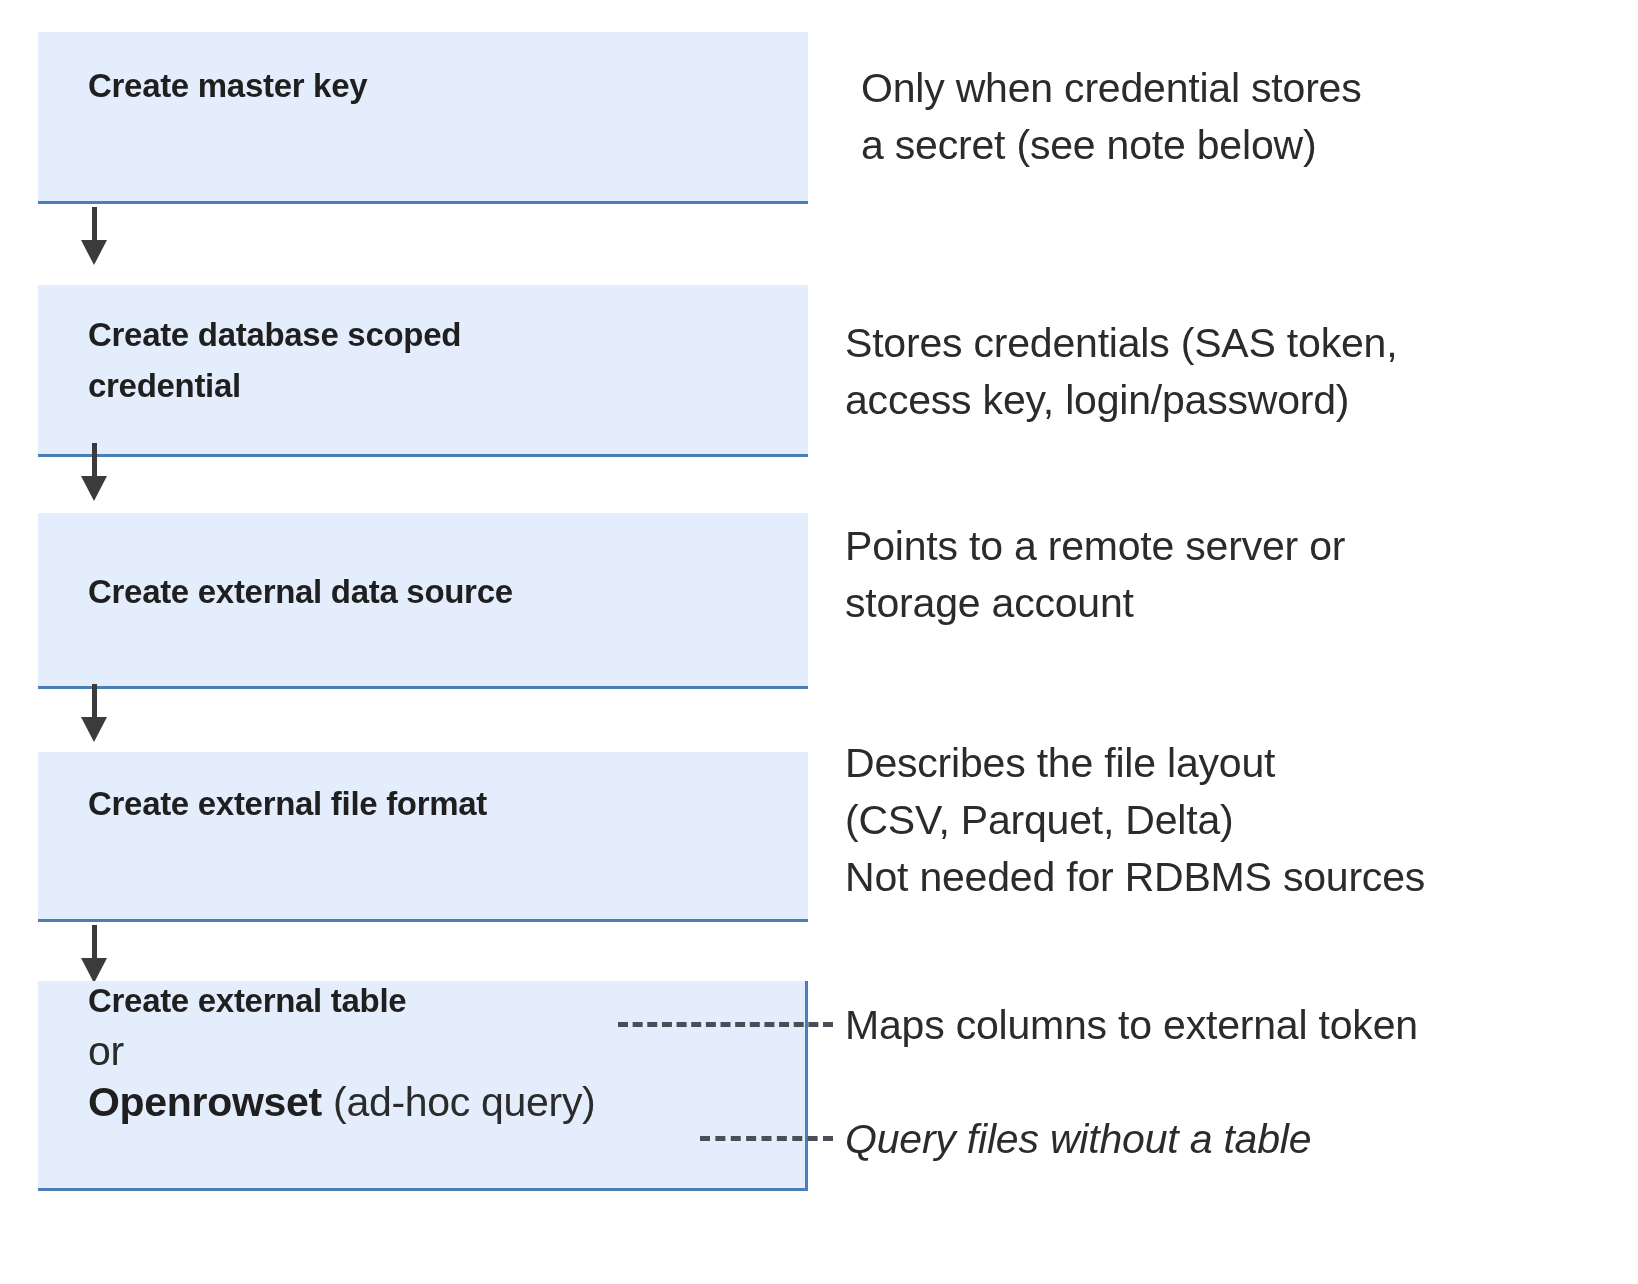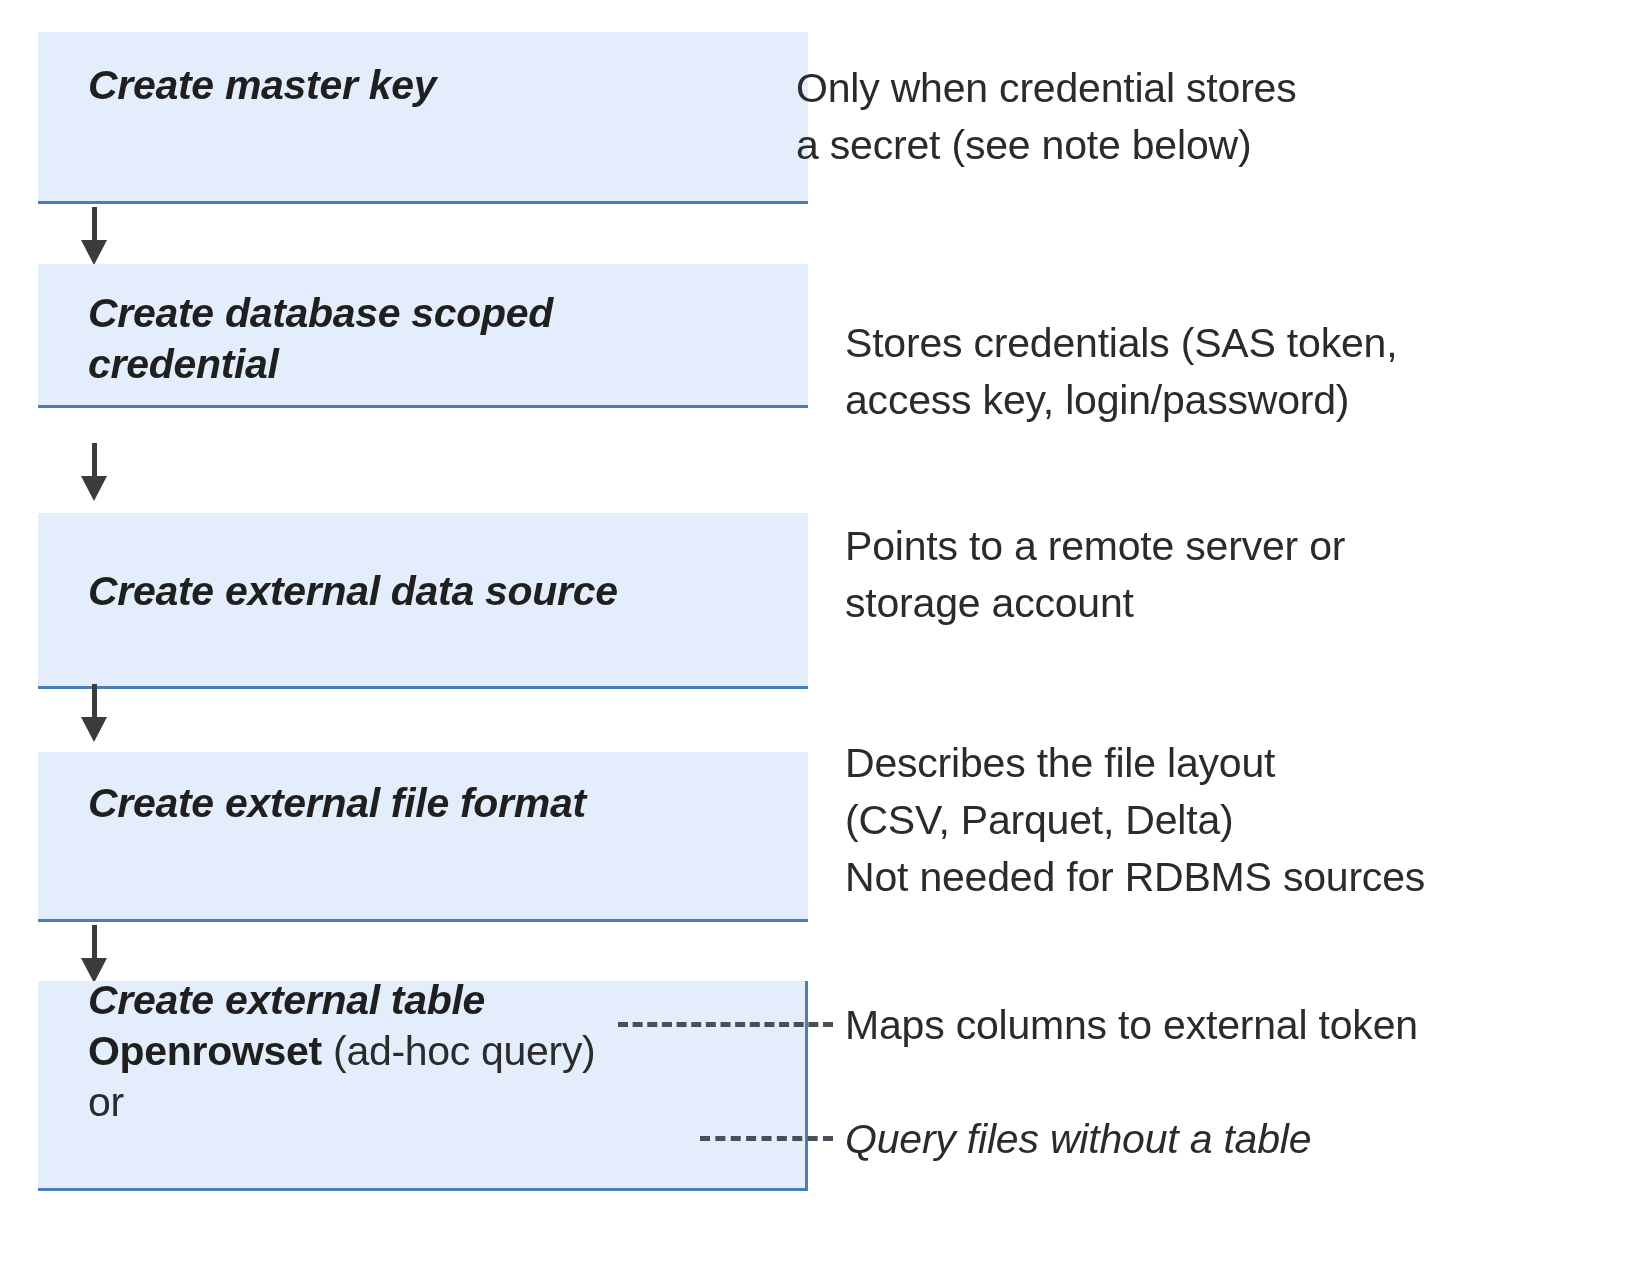--- a/index.html
+++ b/index.html
@@ -38,26 +38,25 @@
   }
 
   .box-inner {
     position: absolute;
     left: 50px;
     right: 10px;
   }
 
   .box-title {
     font-weight: bold;
-    font-size: 41px;
+    font-size: 33px;
     line-height: 51px;
     letter-spacing: -0.3px;
     color: #1f1f1f;
     white-space: pre-line;
-    font-style: italic;
   }
   .box-sub {
     font-weight: normal;
     font-size: 41px;
     line-height: 51px;
     letter-spacing: -0.3px;
     color: #2b2b2b;
   }
 
   
@@ -106,29 +105,29 @@
 </head>
 <body>
 
 <div id="canvas">
 
   <div class="flow-box" style="top:32px; height:172px;">
     <div class="box-inner" style="top:28px;">
       <div class="box-title">Create master key</div>
     </div>
   </div>
-  <div class="note" style="left:796px; top:60px; width:700px;">Only when credential stores
+  <div class="note" style="left:861px; top:60px; width:700px;">Only when credential stores
 a secret (see note below)</div>
 
   <div class="arrow" style="top:207px; height:58px;">
     <div class="shaft" style="height:36px;"></div>
     <div class="head" style="top:33px;"></div>
   </div>
 
-  <div class="flow-box" style="top:264px; height:144px;">
+  <div class="flow-box" style="top:285px; height:172px;">
     <div class="box-inner" style="top:24px;">
       <div class="box-title">Create database scoped
 credential</div>
     </div>
   </div>
   <div class="note" style="left:845px; top:296px; width:720px;margin-top:19px;">Stores credentials (SAS token,
 access key, login/password)</div>
 
   <div class="arrow" style="top:443px; height:58px;">
     <div class="shaft" style="height:36px;"></div>
@@ -158,24 +157,24 @@
 Not needed for RDBMS sources</div>
 
   <div class="arrow" style="top:925px; height:58px;">
     <div class="shaft" style="height:36px;"></div>
     <div class="head" style="top:33px;"></div>
   </div>
 
   <div class="flow-box with-right-border" style="top:981px; height:210px;">
     <div class="box-inner" style="top:-6px;">
       <div class="box-title">Create external table</div>
+      <div class="box-sub">or</div>
       <div class="box-sub">
         <span class="bold-run">Openrowset</span><span class="reg-run"> (ad-hoc query)</span>
       </div>
-      <div class="box-sub">or</div>
     </div>
   </div>
 
   <div class="dashed" style="left:618px; top:1022px; width:215px;"></div>
   <div class="note" style="left:845px; top:997px; width:760px;">Maps columns to external token</div>
 
   <div class="dashed" style="left:700px; top:1136px; width:133px;"></div>
   <div class="note" style="left:845px; top:1111px; width:760px;font-style:italic;">Query files without a table</div>
 
 </div>

